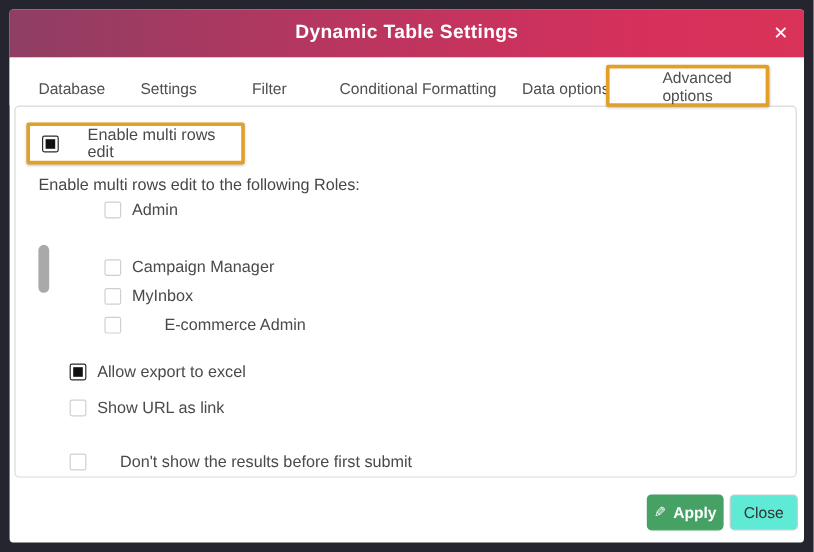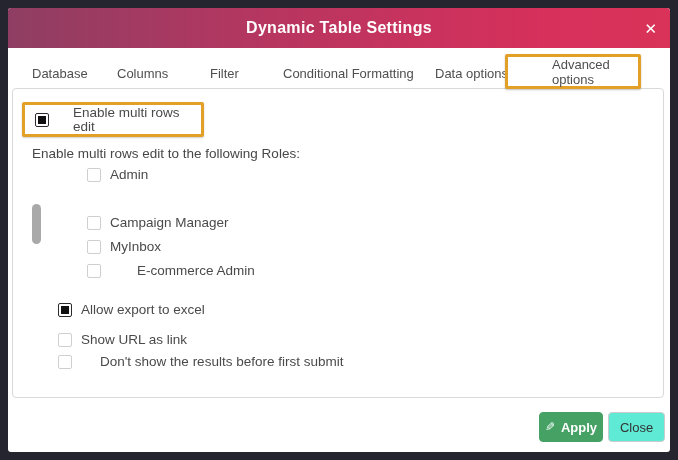--- a/index.html
+++ b/index.html
@@ -77,21 +77,21 @@
   .cb-label{font-size:13.5px; color:var(--text); cursor:pointer; line-height:1;}
   .roles-heading{
     position:absolute; left:19px; top:57px; font-size:13.5px; color:#474747;
   }
   .role-row, .opt-row{
     position:absolute; display:flex; align-items:center; gap:9px; height:16px;padding-left:28px;
   }
   .role-row{left:46px;}
   .r0{top:78px;} .r1{top:102px;} .r2{top:126px;} .r3{top:150px;} .r4{top:174px;gap:36px;}
   .opt-row{left:17px;}
-  .o0{top:213px;} .o1{top:243px;align-items:center;} .o2{top:265px;gap:28px;}
+  .o0{top:213px;} .o1{top:243px;align-items:center;} .o2{top:288px;gap:28px;}
   .scroll-thumb{
     position:absolute; left:19px; top:115px; width:9px; height:40px;
     background:#a9a9a9; border-radius:5px; cursor:grab;
   }
   
   .btn{
     position:absolute; top:404px; height:30px; border-radius:4px;
     display:flex; align-items:center; justify-content:center;
     font-size:13px; cursor:pointer; gap:6px;
   }
@@ -110,21 +110,21 @@
 
 <div class="modal">
 
   <div class="modal-header">
     <span class="modal-title">Dynamic Table Settings</span>
     <span class="close-btn">✕</span>
   </div>
 
   <div class="tabs">
     <span class="tab tab-db">Database</span>
-    <span class="tab tab-col">Columns</span>
+    <span class="tab tab-col">Settings</span>
     <span class="tab tab-fil">Filter</span>
     <span class="tab tab-cf">Conditional Formatting</span>
     <span class="tab tab-do">Data options</span>
     <div class="adv-box">
       <span class="tab-label">Advanced options</span>
     </div>
   </div>
 
   <div class="panel">
 

